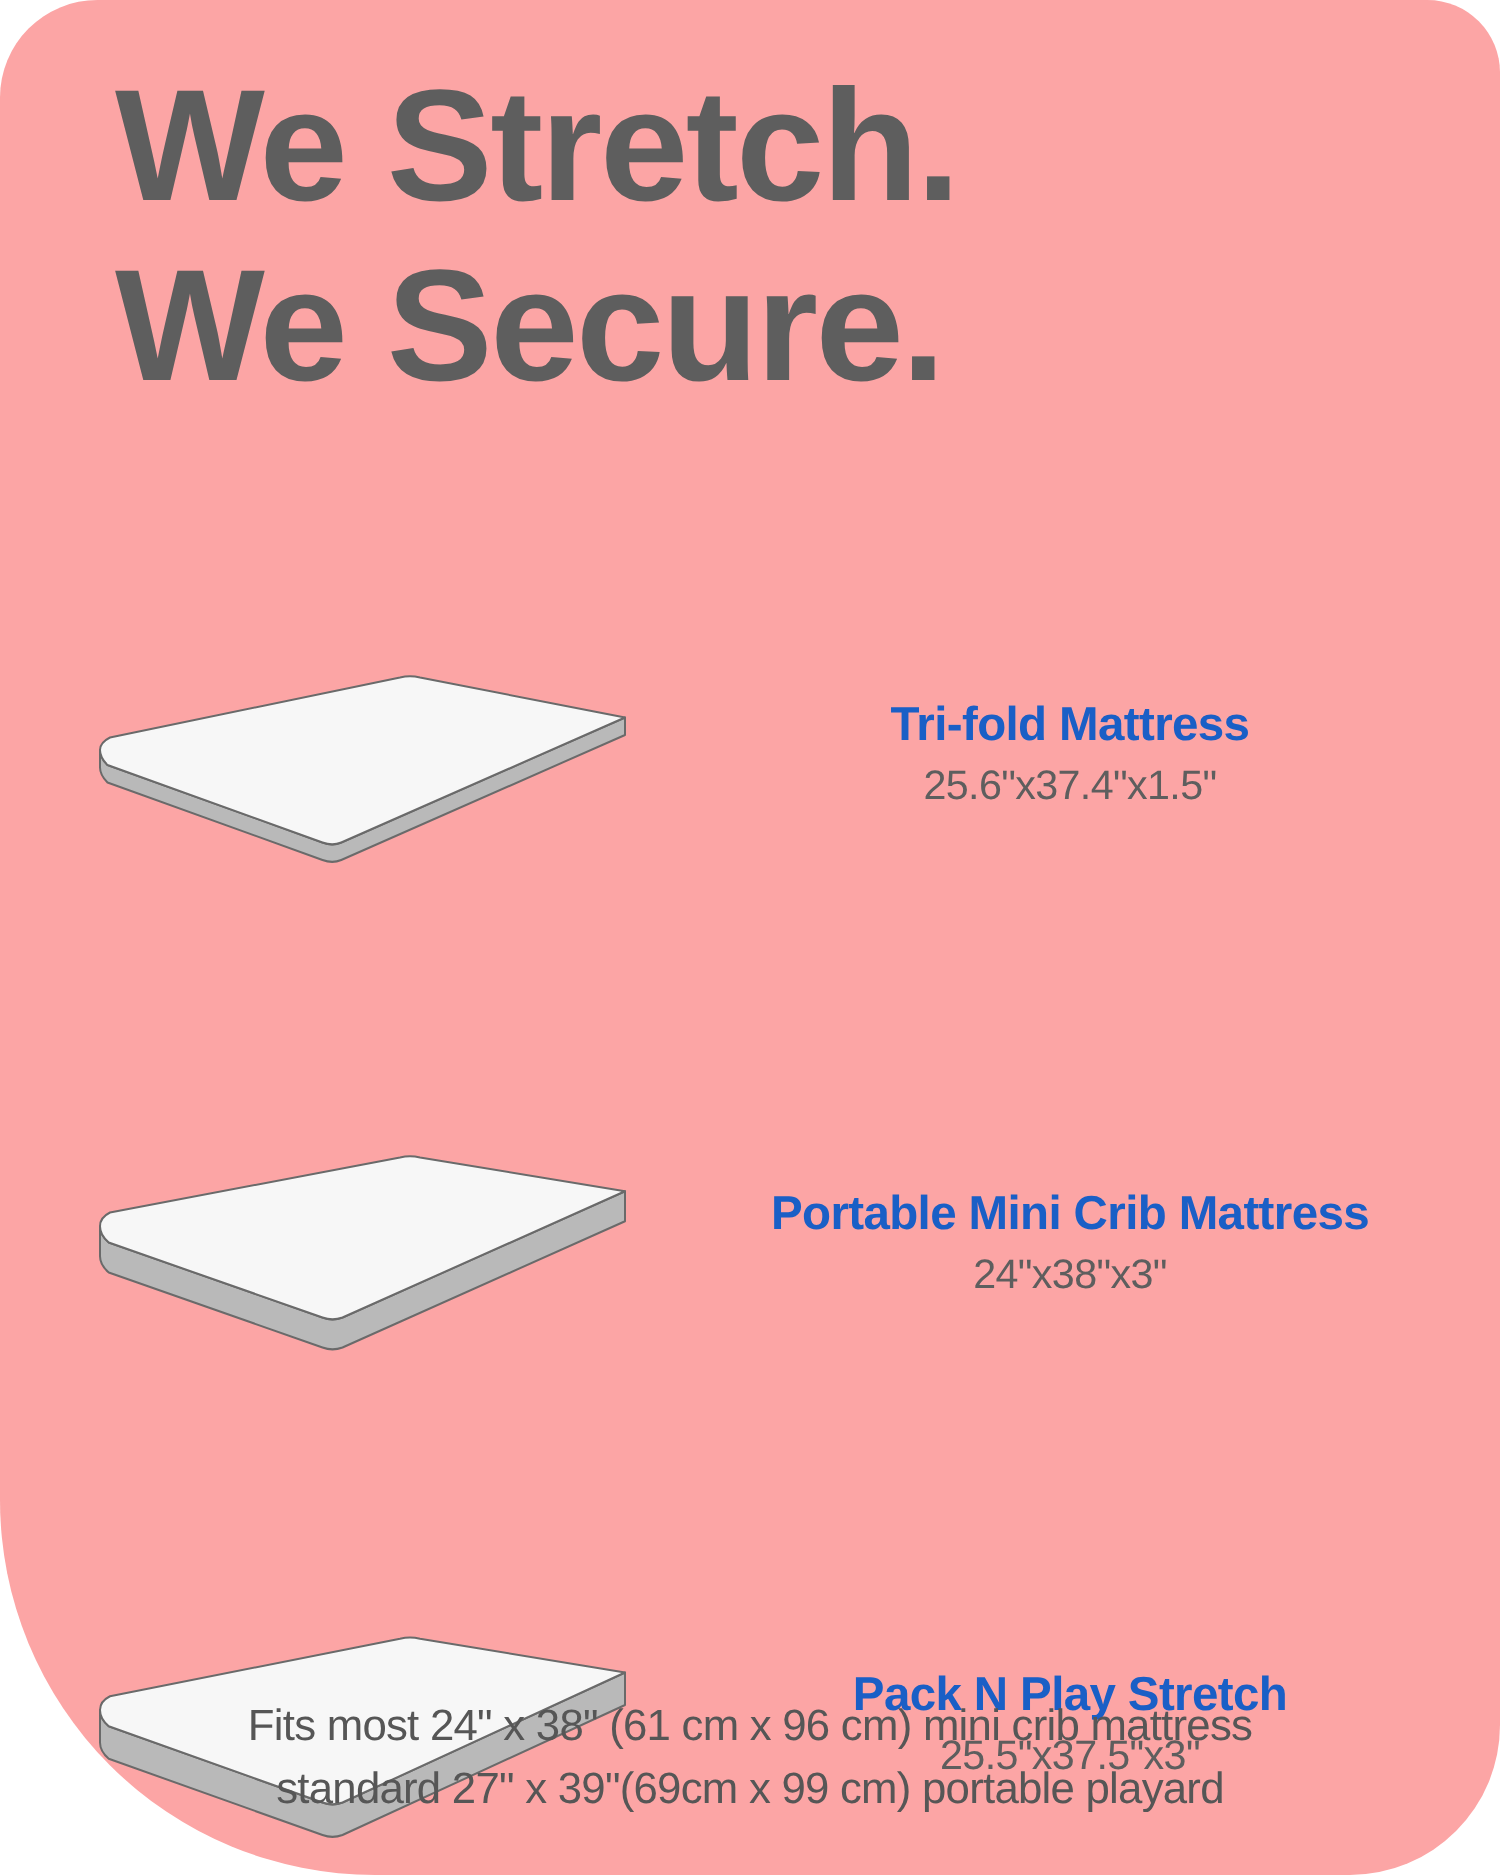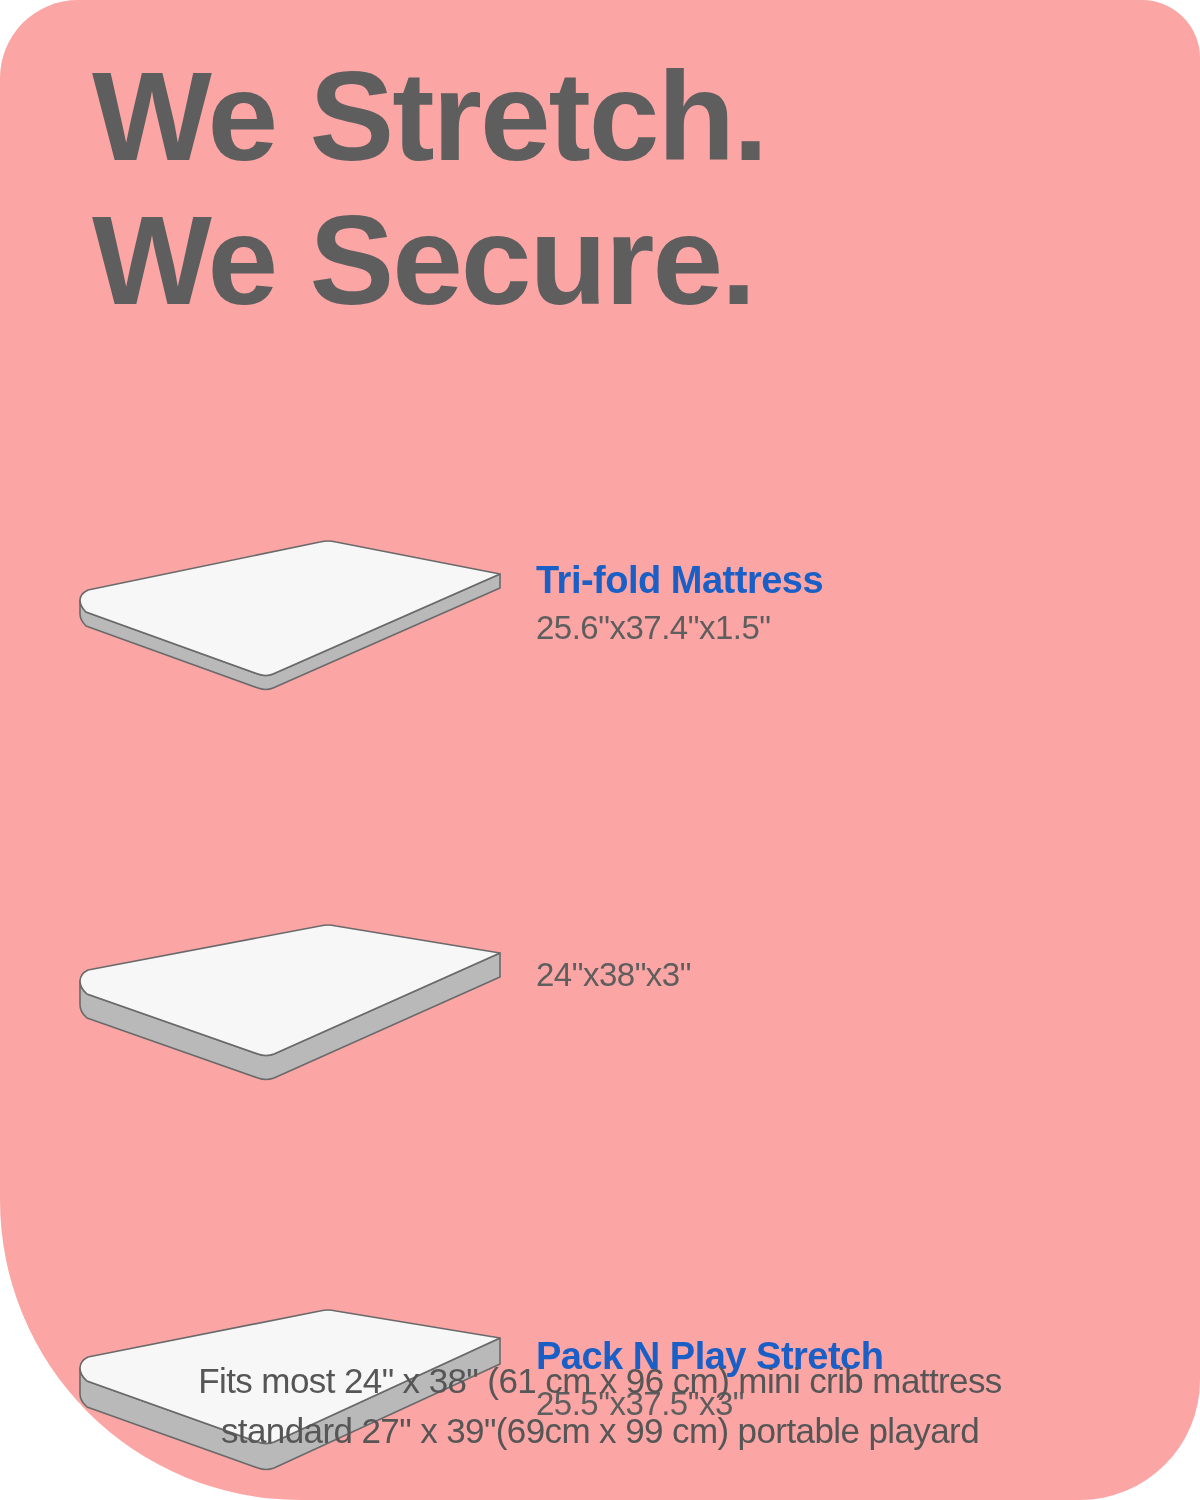--- a/index.html
+++ b/index.html
@@ -48,20 +48,21 @@
   
   .rows {
     position: absolute;
     left: 0;
     top: 516px;
     width: 1200px;
   }
   .row {
     position: relative;
     height: 193px;
+    text-align: center;
   }
 
   .art {
     position: absolute;
     left: 62px;
     top: 0;
     width: 460px;
     height: 193px;
   }
   .art svg { display: block; }
@@ -146,20 +147,21 @@
     </div>
 
     <div class="row row-1">
       <div class="art">
         <svg width="460" height="175" viewBox="0 0 460 175" xmlns="http://www.w3.org/2000/svg">
           <path d="M18,58 L18,82 Q18,89 25,95 L196,155 Q204,158 212,155 L438,54 L438,30 L212,131 Q204,134 196,131 L25,71 Q18,65 18,58 Z" fill="#b9b9b9" stroke="#6a6a6a" stroke-width="1.6" stroke-linejoin="round"></path>
           <path d="M18,58 Q18,51 26,47 L258,3 Q266,1 274,3 L438,30 L212,131 Q204,134 196,131 L25,71 Q18,65 18,58 Z" fill="#f7f7f7" stroke="#6a6a6a" stroke-width="1.6" stroke-linejoin="round"></path>
         </svg>
       </div>
       <div class="info">
+        <div class="prod-title">Portable Mini Crib Mattress</div>
         <div class="prod-dims">24"x38"x3"</div>
       </div>
     </div>
 
     <div class="row row-2">
       <div class="art">
         <svg width="460" height="180" viewBox="0 0 460 180" xmlns="http://www.w3.org/2000/svg">
           <path d="M18,60 L18,86 Q18,93 25,99 L196,160 Q204,163 212,160 L438,56 L438,30 L212,134 Q204,137 196,134 L25,73 Q18,67 18,60 Z" fill="#b9b9b9" stroke="#6a6a6a" stroke-width="1.6" stroke-linejoin="round"></path>
           <path d="M18,60 Q18,53 26,49 L258,3 Q266,1 274,3 L438,30 L212,134 Q204,137 196,134 L25,73 Q18,67 18,60 Z" fill="#f7f7f7" stroke="#6a6a6a" stroke-width="1.6" stroke-linejoin="round"></path>
         </svg>

